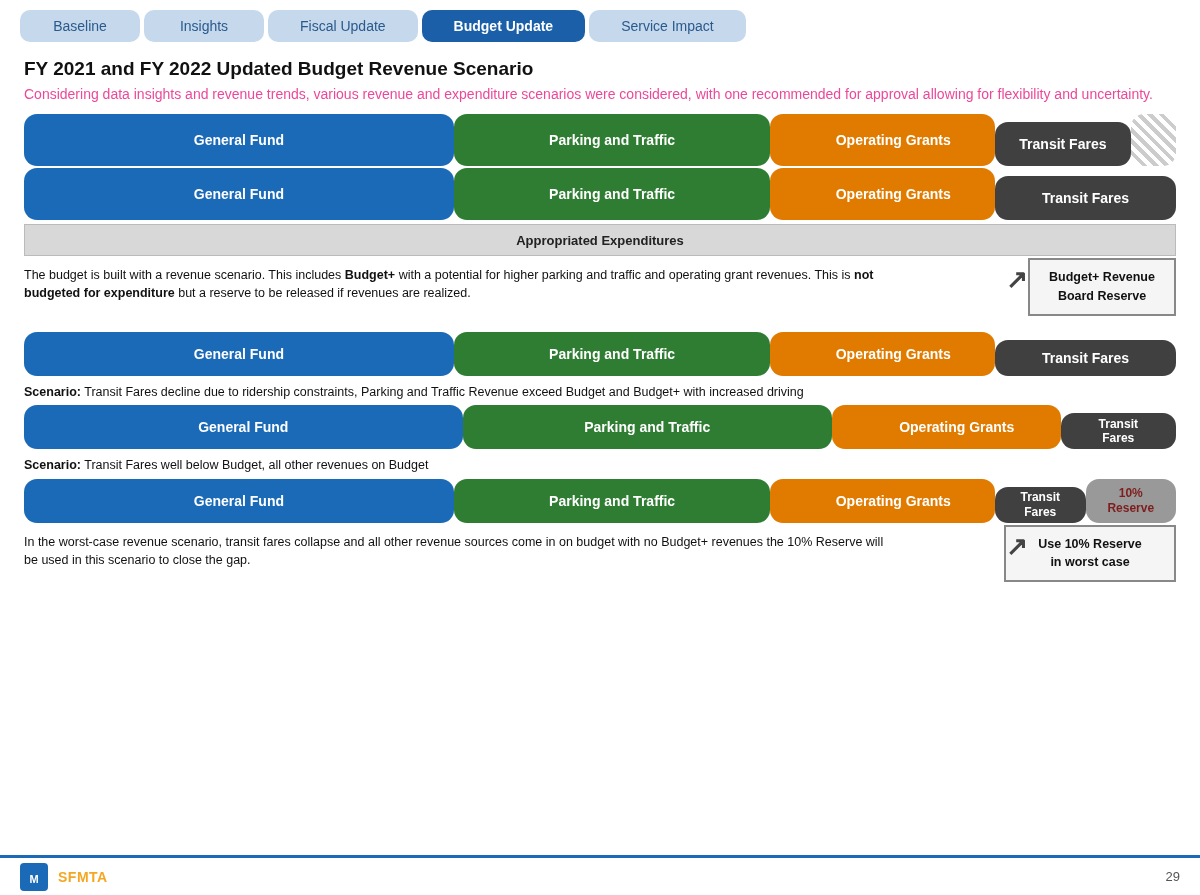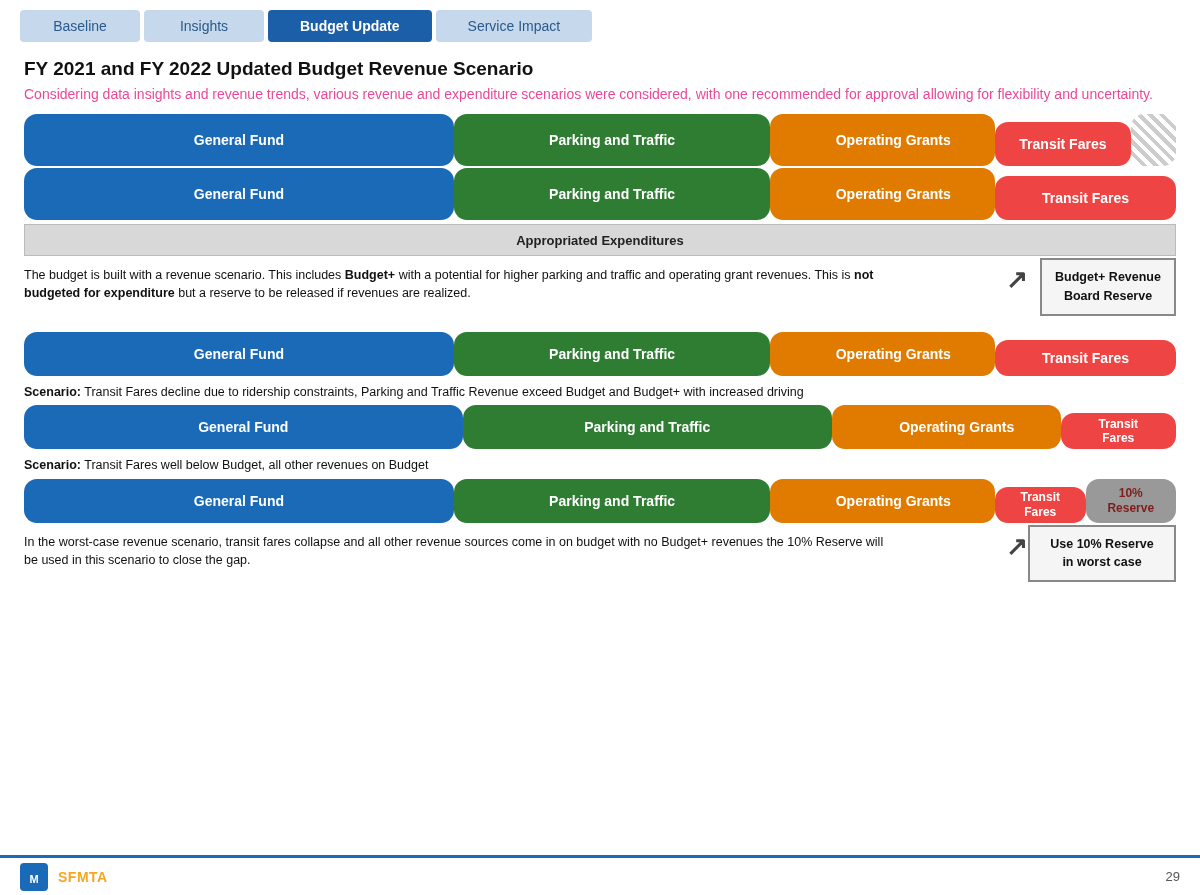--- a/index.html
+++ b/index.html
@@ -22,21 +22,21 @@
     .tab-nav {
       display: flex;
       gap: 4px;
       padding: 10px 20px 6px 20px;
       background: #fff;
     }
     .tab {
       padding: 8px 32px;
       font-size: 14px;
       font-weight: 500;
-      border-radius: 4px;
+      border-radius: 10px;
       cursor: pointer;
       min-width: 120px;
       text-align: center;
     }
     .tab-inactive {
       background: #c5d8ec;
       color: #2a5a8c;
     }
     .tab-active {
       background: #1a5fa8;
@@ -76,21 +76,21 @@
       justify-content: center;
       font-size: 14px;
       font-weight: 600;
       color: #fff;
       text-align: center;
       border-radius: 13px;
     }
     .seg-general { background: #1a6ab8; }
     .seg-parking { background: #2e7d32; }
     .seg-grants { background: #e07b00; padding-left: 21px; }
-    .seg-transit { background: #ef4444; margin-top: 8px; }
+    .seg-transit { background: #404040; margin-top: 8px; }
     .seg-hatch {
       background: repeating-linear-gradient(
         45deg,
         #ccc,
         #ccc 4px,
         #fff 4px,
         #fff 8px
       );
       color: #555;
     }
@@ -167,20 +167,21 @@
     }
   </style>
 </head>
 <body>
 
 <div class="page">
 
   <div class="tab-nav">
     <div class="tab tab-inactive">Baseline</div>
     <div class="tab tab-inactive">Insights</div>
+    <div class="tab tab-inactive">Fiscal Update</div>
     <div class="tab tab-active">Budget Update</div>
     <div class="tab tab-inactive">Service Impact</div>
   </div>
 
   <div class="main-content">
 
     <div class="page-title">FY 2021 and FY 2022 Updated Budget Revenue Scenario</div>
     <div class="page-subtitle">Considering data insights and revenue trends, various revenue and expenditure scenarios were considered, with one recommended for approval allowing for flexibility and uncertainty.</div>
 
     <div class="bar-row bar-row-medium" style="margin-bottom:2px;">
@@ -197,21 +198,21 @@
       <div class="bar-segment seg-grants" style="flex:18">Operating Grants</div>
       <div class="bar-segment seg-transit" style="flex:16">Transit Fares</div>
     </div>
 
     <div class="approp-bar">Appropriated Expenditures</div>
 
     <div style="position:relative; margin-bottom:23px;">
       <div class="description-text">
         The budget is built with a revenue scenario. This includes <b>Budget+</b> with a potential for higher parking and traffic and operating grant revenues. This is <b>not budgeted for expenditure</b> but a reserve to be released if revenues are realized.
       </div>
-      <div style="position:absolute; right:0; top:-4px; border:2px solid #888; background:#f5f5f5; padding:8px 12px; font-size:12.5px; font-weight:600; text-align:center; color:#111; width:136px; line-height:1.5;">
+      <div style="position:absolute; right:0; top:-4px; border:2px solid #888; background:#f5f5f5; padding:8px 12px; font-size:12.5px; font-weight:600; text-align:center; color:#111; width:148px; line-height:1.5;">
         <b>Budget+</b> Revenue<br>Board Reserve
       </div>
       <div style="position:absolute; right:148px; top:2px; font-size:26px; color:#444; font-weight:700;">↗</div>
     </div>
 
 
     <div class="bar-row bar-row-small" style="margin-bottom:4px;">
       <div class="bar-segment seg-general" style="flex:38">General Fund</div>
       <div class="bar-segment seg-parking" style="flex:28">Parking and Traffic</div>
       <div class="bar-segment seg-grants" style="flex:18">Operating Grants</div>
@@ -236,21 +237,21 @@
     <div class="bar-row bar-row-small" style="margin-bottom:6px;">
       <div class="bar-segment seg-general" style="flex:38">General Fund</div>
       <div class="bar-segment seg-parking" style="flex:28">Parking and Traffic</div>
       <div class="bar-segment seg-grants" style="flex:18">Operating Grants</div>
       <div class="bar-segment seg-transit" style="flex:8; font-size:12px; line-height:1.2;">Transit<br>Fares</div>
       <div class="bar-segment seg-reserve" style="flex:8; font-size:12px; line-height:1.2;">10%<br>Reserve</div>
     </div>
 
     <div style="position:relative;">
       <div class="description-text">In the worst-case revenue scenario, transit fares collapse and all other revenue sources come in on budget with no Budget+ revenues the 10% Reserve will be used in this scenario to close the gap.</div>
-      <div style="position:absolute; right:0; top:-4px; border:2px solid #888; background:#f5f5f5; padding:8px 12px; font-size:12.5px; font-weight:600; text-align:center; color:#111; width:148px; line-height:1.5;">
+      <div style="position:absolute; right:0; top:-4px; border:2px solid #888; background:#f5f5f5; padding:8px 12px; font-size:12.5px; font-weight:600; text-align:center; color:#111; width:172px; line-height:1.5;">
         Use <b>10% Reserve</b><br>in worst case
       </div>
       <div style="position:absolute; right:148px; top:2px; font-size:26px; color:#444; font-weight:700;">↗</div>
     </div>
 
   </div>
 
   <div class="footer">
     <svg class="footer-logo" viewBox="0 0 28 28">
       <rect width="28" height="28" rx="4" fill="#1a6ab8"></rect>

